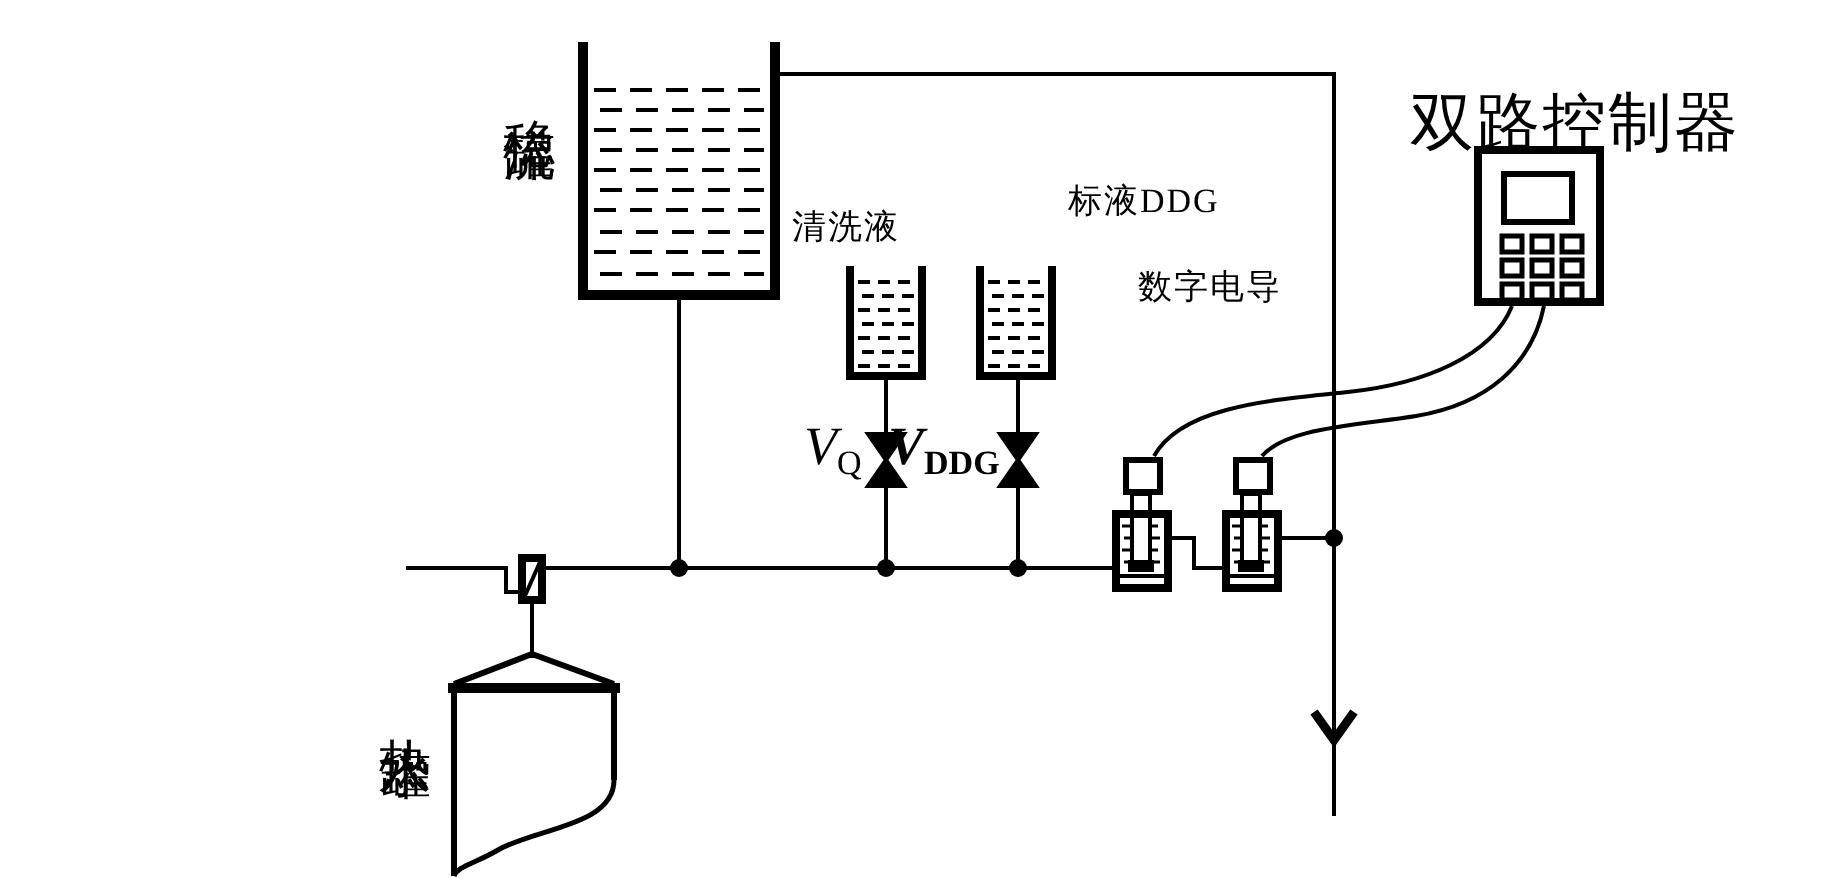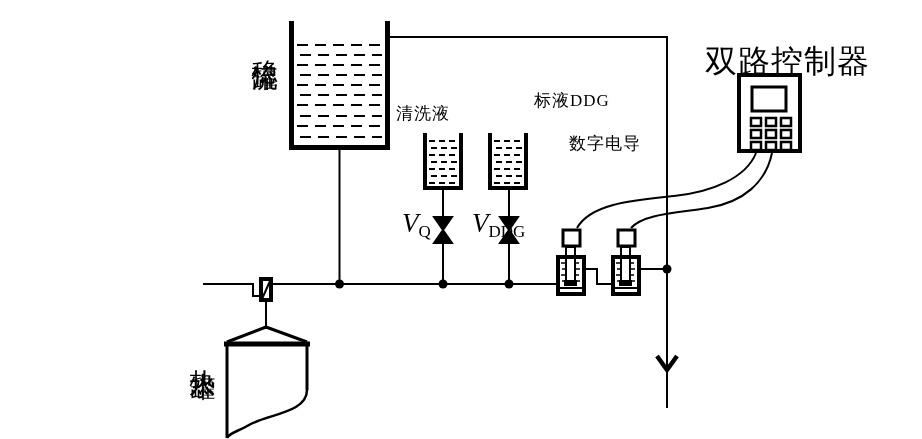--- a/index.html
+++ b/index.html
@@ -186,17 +186,17 @@
   </div>
 
   <div class="lbl lbl-h" style="left:705px;top:40px;font-size:32px;">双路控制器</div>
 
   <div class="lbl lbl-v" style="left:189px;top:349px;">热水罐</div>
 
   <div class="lbl" style="left:402px;top:208px;">
     <span class="vsym">V</span><span class="vsub">Q</span>
   </div>
 
-  <div class="lbl" style="left:472px;top:208px;">
+  <div class="lbl" style="left:444px;top:208px;font-weight:bold;">
     <span class="vsym">V</span><span class="vsub">DDG</span>
   </div>
 
 </div>
 
 </body></html>

